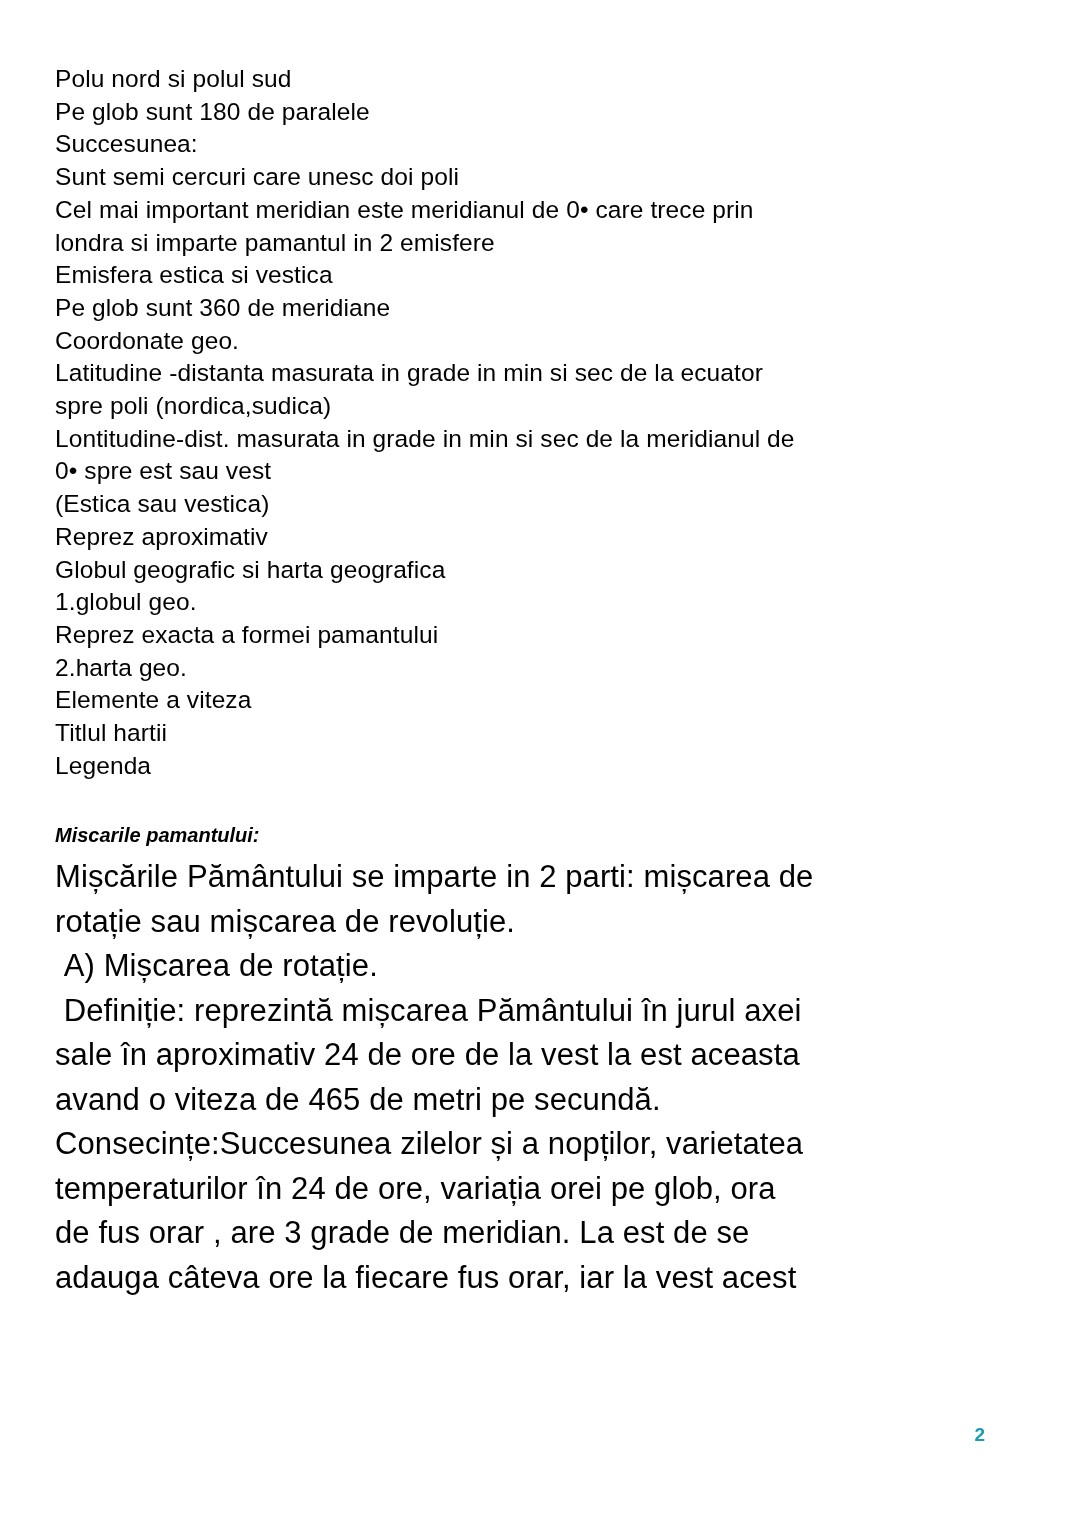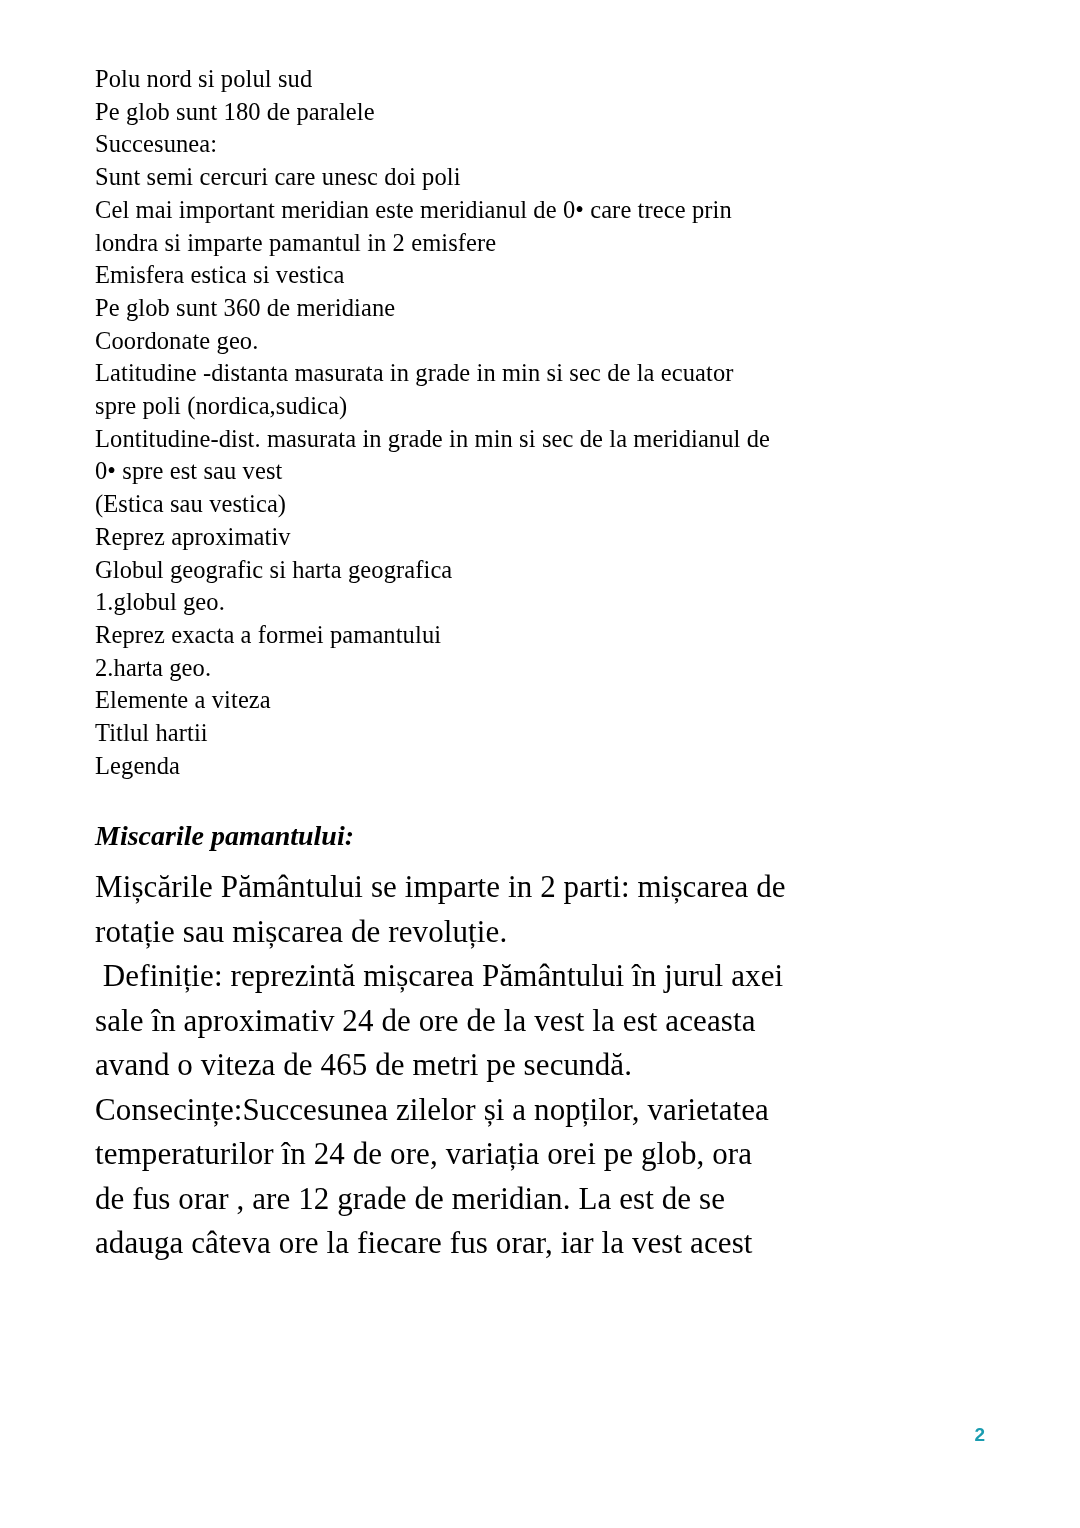--- a/index.html
+++ b/index.html
@@ -6,38 +6,37 @@
   html, body { background: #ffffff; }
   body {
     width: 1080px;
     height: 1528px;
     position: relative;
     font-family: "Liberation Sans", sans-serif;
     color: #000000;
     overflow: hidden;
   }
   .content {
-    padding: 63px 95px 0 95px;
-    font-family: Liberation Serif, serif;
+    padding: 63px 95px 0 55px;
   }
   .notes .line {
     font-size: 24.5px;
     line-height: 32.7px;
     white-space: pre-wrap;
     letter-spacing: 0.1px;
   }
   .section-heading {
     margin-top: 37px;
-    font-size: 28px;
+    font-size: 20px;
     font-weight: bold;
     font-style: italic;
     line-height: 33px;
   }
   .body-text {
-    margin-top: 13px;
+    margin-top: 3px;
   }
   .body-text .line {
     font-size: 31px;
     line-height: 44.5px;
     white-space: pre-wrap;
     letter-spacing: 0.1px;
   }
   .page-number {
     position: absolute;
     right: 95px;
@@ -101,31 +100,32 @@
     </div>
 
   <div class="section-heading">Miscarile pamantului:</div>
 
   <div class="body-text">
 
       <div class="line">Mișcările Pământului se imparte in 2 parti: mișcarea de</div>
 
       <div class="line">rotație sau mișcarea de revoluție.</div>
 
+      <div class="line"> A) Mișcarea de rotație.</div>
 
       <div class="line"> Definiție: reprezintă mișcarea Pământului în jurul axei</div>
 
       <div class="line">sale în aproximativ 24 de ore de la vest la est aceasta</div>
 
       <div class="line">avand o viteza de 465 de metri pe secundă.</div>
 
       <div class="line">Consecințe:Succesunea zilelor și a nopților, varietatea</div>
 
       <div class="line">temperaturilor în 24 de ore, variația orei pe glob, ora</div>
 
-      <div class="line">de fus orar , are 12 grade de meridian. La est de se</div>
+      <div class="line">de fus orar , are 3 grade de meridian. La est de se</div>
 
       <div class="line">adauga câteva ore la fiecare fus orar, iar la vest acest</div>
     </div>
 
 </div>
 
 <div class="page-number" style="color: rgb(26, 156, 176);">2</div>
 
 </body></html>

